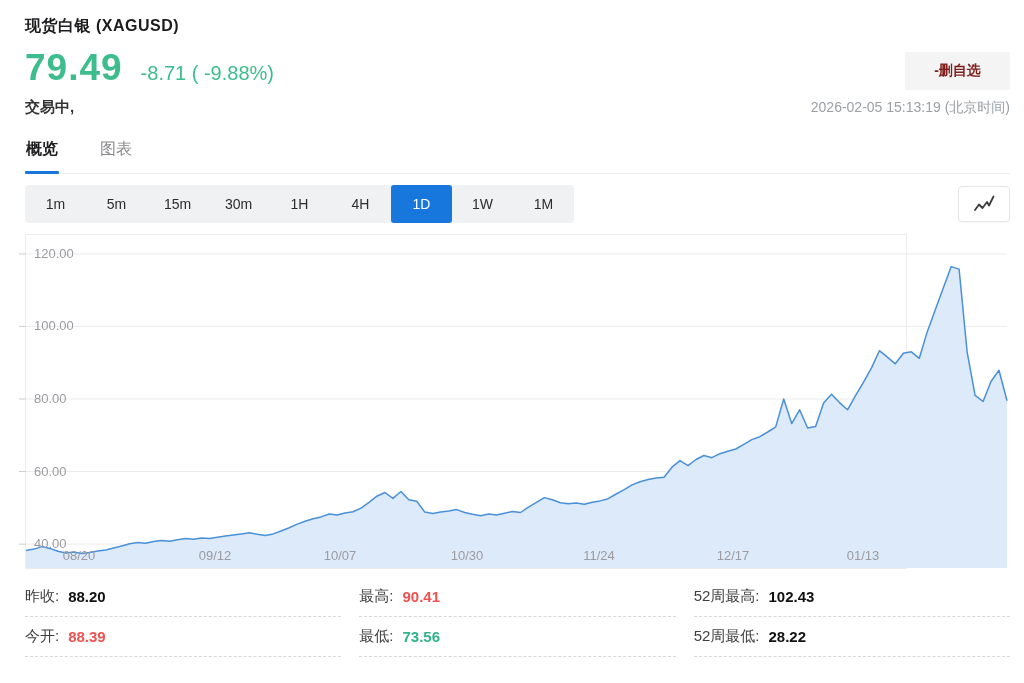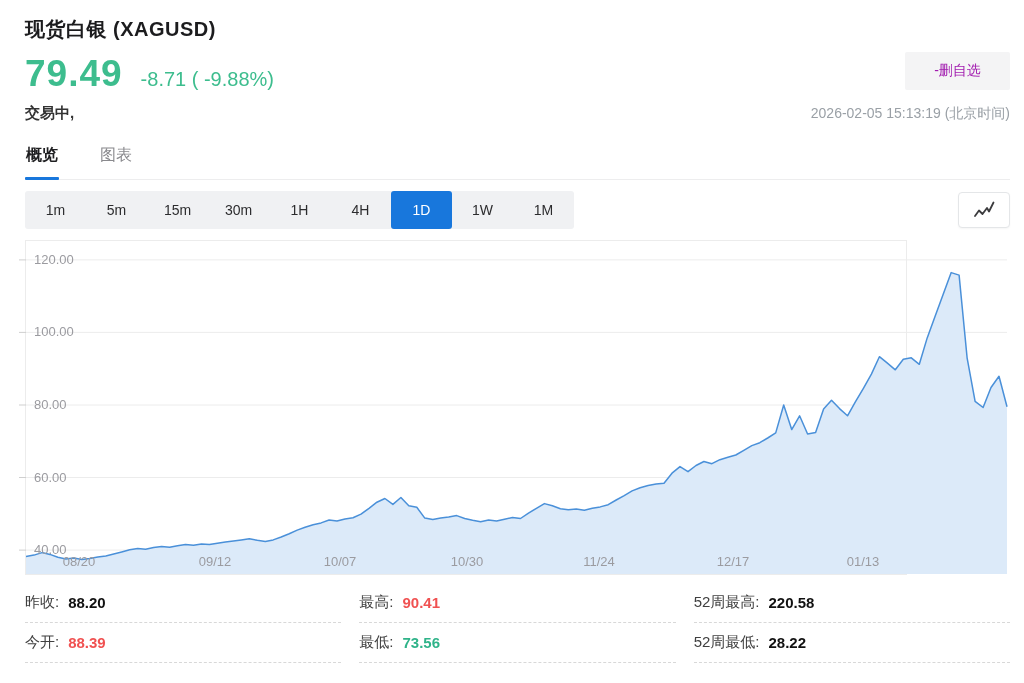--- a/index.html
+++ b/index.html
@@ -1,30 +1,30 @@
 <!DOCTYPE html>
 <html><head>
 <meta charset="utf-8">
 <style>
   * { margin:0; padding:0; box-sizing:border-box; }
   html,body { width:1024px; height:683px; background:#ffffff; overflow:hidden;
               font-family:"Liberation Sans","DejaVu Sans",sans-serif; }
   .page { position:relative; width:1024px; height:683px; padding:16px 14px 0 25px; }
 
   
-  .title { font-size:20px; font-weight:700; color:#1c1c1e; letter-spacing:0.5px; }
+  .title { font-size:16px; font-weight:700; color:#1c1c1e; letter-spacing:0.5px; }
   .price-row { display:flex; align-items:baseline; margin-top:10px; }
   .price { font-size:37px; font-weight:700; color:#3dbd8e; letter-spacing:1px; }
   .change { font-size:20px; color:#3dbd8e; margin-left:18px; }
   .status-row { margin-top:9px; font-size:15px; display:flex; align-items:baseline;justify-content:space-between; }
   .status { font-weight:700; color:#333; }
   .timestamp { color:#9aa0a6; font-size:14px; margin-left:7px; }
   .watch-btn { position:absolute; top:52px; right:14px; width:105px; height:38px;
-               background:#f4f4f5; color:#a21caf; font-size:14px; border:none; border-radius:2px;
-               display:flex; align-items:center; justify-content:center; cursor:pointer; }
+               background:#f4f4f5; color:#7f1d1d; font-size:14px; border:none; border-radius:2px;
+               display:flex; align-items:center; justify-content:center; cursor:pointer;font-weight:bold; }
 
   
   .tabs { display:flex; gap:40px; margin-top:20px; border-bottom:1px solid #ededee; height:37px; }
   .tab { font-size:16px; color:#8a8a8e; position:relative; cursor:pointer; padding:2px 1px 0; }
   .tab.active { color:#1f1f21; font-weight:700; }
   .tab.active::after { content:""; position:absolute; left:0; right:0; bottom:-1px; height:3px;
                        background:#1877dc; border-radius:1px; }
 
   
   .toolbar { margin-top:11px; display:flex; align-items:center; justify-content:space-between; }
@@ -134,21 +134,21 @@
       <div class="stat-cell">
         <span class="stat-label">昨收:</span>
         <span class="stat-value dark">88.20</span>
       </div>
       <div class="stat-cell">
         <span class="stat-label">最高:</span>
         <span class="stat-value red">90.41</span>
       </div>
       <div class="stat-cell">
         <span class="stat-label">52周最高:</span>
-        <span class="stat-value dark">220.58</span>
+        <span class="stat-value dark">102.43</span>
       </div>
       <div class="stat-cell">
         <span class="stat-label">今开:</span>
         <span class="stat-value red">88.39</span>
       </div>
       <div class="stat-cell">
         <span class="stat-label">最低:</span>
         <span class="stat-value green">73.56</span>
       </div>
       <div class="stat-cell">

